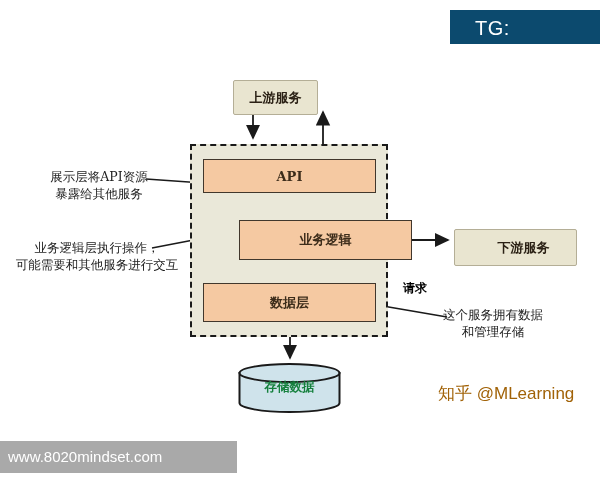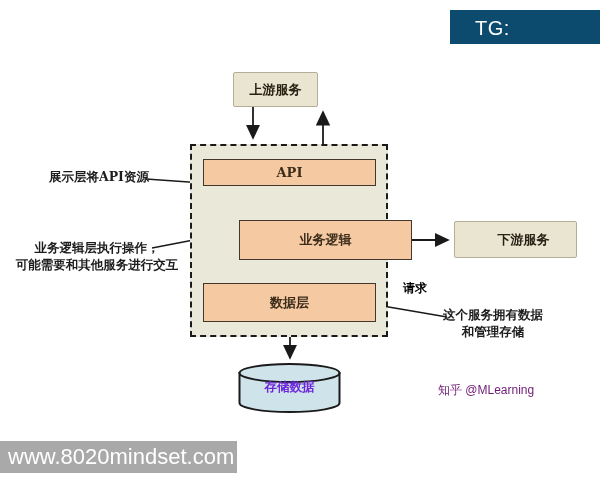--- a/index.html
+++ b/index.html
@@ -11,71 +11,71 @@
   svg.overlay{position:absolute;left:0;top:0;width:600px;height:480px;pointer-events:none;}
 
   
   .tg-bar{
     left:450px;top:10px;width:150px;height:34px;background:#0c4a6e;
     font-family:"Liberation Sans", sans-serif;font-size:20px;color:#ffffff;
     line-height:36px;padding-left:25px;box-sizing:border-box;letter-spacing:0.5px;
   }
   .site-bar{
     left:0;top:441px;width:237px;height:32px;background:#a9a9a9;
-    font-family:"Liberation Sans", sans-serif;font-size:22px;color:#ffffff;
+    font-family:"Liberation Sans", sans-serif;font-size:15px;color:#ffffff;
     line-height:32px;padding-left:8px;box-sizing:border-box;
   }
   .watermark{
     left:438px;top:382px;width:160px;
-    font-family:"Liberation Sans", sans-serif;font-size:12px;color:#701a75;
+    font-family:"Liberation Sans", sans-serif;font-size:17px;color:#a16207;
   }
 
   
   .service-box{
     background:#e9e5d0;border:1px solid #b4ae96;border-radius:2px;
     display:flex;align-items:center;justify-content:center;
-    font-size:13px;font-weight:bold;color:#2b2115;box-sizing:border-box;
+    font-size:13px;font-weight:bold;color:#2b2115;box-sizing:border-box;margin-top:8px;
   }
   .upstream{left:233px;top:72px;width:85px;height:35px;}
   .downstream{left:454px;top:221px;width:123px;height:37px;padding-left:16px;}
 
   
   .container{
     left:190px;top:144px;width:198px;height:193px;box-sizing:border-box;
     background:#eae8d9;border:2px dashed #1a1a1a;
   }
   .layer-box{
     position:absolute;left:11px;width:173px;box-sizing:border-box;
     background:#f5c9a2;border:1.5px solid #41372c;
     display:flex;align-items:center;justify-content:center;
     font-size:13px;font-weight:bold;color:#3c2c1a;
   }
-  .layer-api{top:13px;height:27px;}
+  .layer-api{top:13px;height:34px;}
   .layer-logic{top:74px;height:40px;margin-left:36px;}
   .layer-data{top:137px;height:39px;}
 
   
   .edge-label{
     font-size:12px;font-weight:bold;color:#000000;white-space:nowrap;margin-top:48px;
   }
   .lbl-req-top{left:235px;top:120px;}
   .lbl-resp-top{left:311px;top:136px;}
   .lbl-req-right{left:399px;top:232px;background:#ffffff;padding:0 4px;}
 
   
   .note{
-    font-size:12.5px;font-weight:bold;color:#1d1d1d;text-align:center;line-height:17px;
+    font-size:12.5px;font-weight:normal;color:#1d1d1d;text-align:center;line-height:17px;
   }
   .note-api{left:28px;top:168px;width:142px;}
   .note-logic{left:6px;top:239px;width:182px;}
   .note-data{left:430px;top:306px;width:126px;}
 
   .storage-label{
     left:239px;top:379px;width:101px;text-align:center;
-    font-size:12.5px;font-weight:bold;color:#6d28d9;
+    font-size:12.5px;font-weight:bold;color:#15803d;
   }
 </style>
 </head>
 <body>
 
 <div class="canvas">
 
   <svg class="overlay">
     <defs>
       <marker id="arw" markerWidth="9" markerHeight="9" refX="7.5" refY="4" orient="auto">
@@ -122,20 +122,21 @@
   </div>
 
   <div class="abs service-box downstream">
     <span>下游服务</span>
   </div>
 
   <div class="abs storage-label">存储数据</div>
 
   <div class="abs note note-api">
     <div>展示层将API资源</div>
+    <div>暴露给其他服务</div>
   </div>
   <div class="abs note note-logic">
     <div>业务逻辑层执行操作，</div>
     <div>可能需要和其他服务进行交互</div>
   </div>
   <div class="abs note note-data">
     <div>这个服务拥有数据</div>
     <div>和管理存储</div>
   </div>
 

